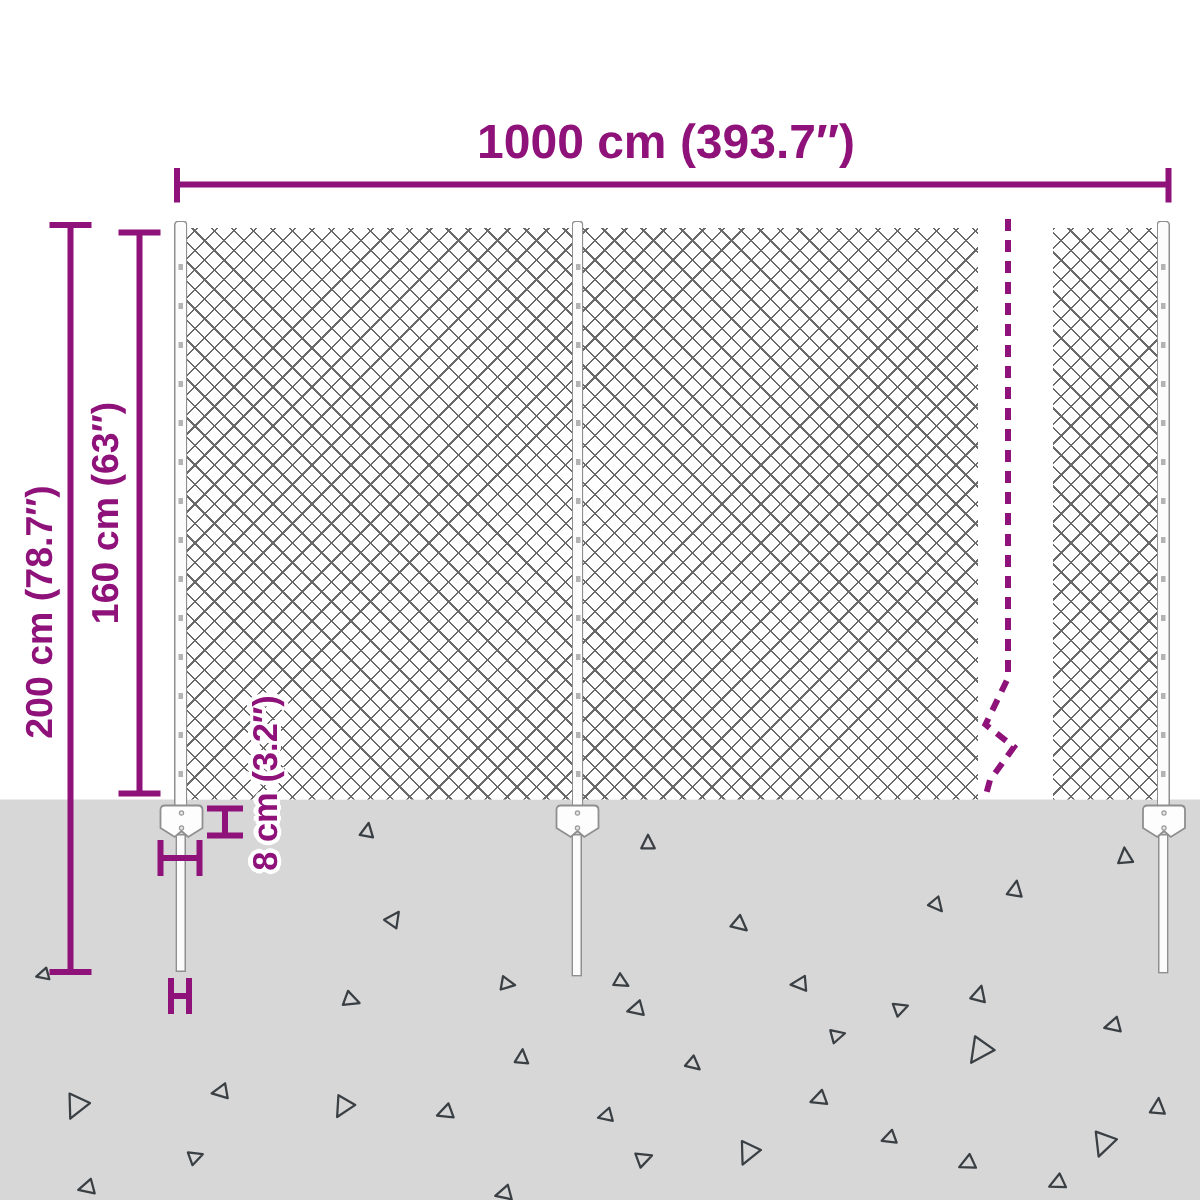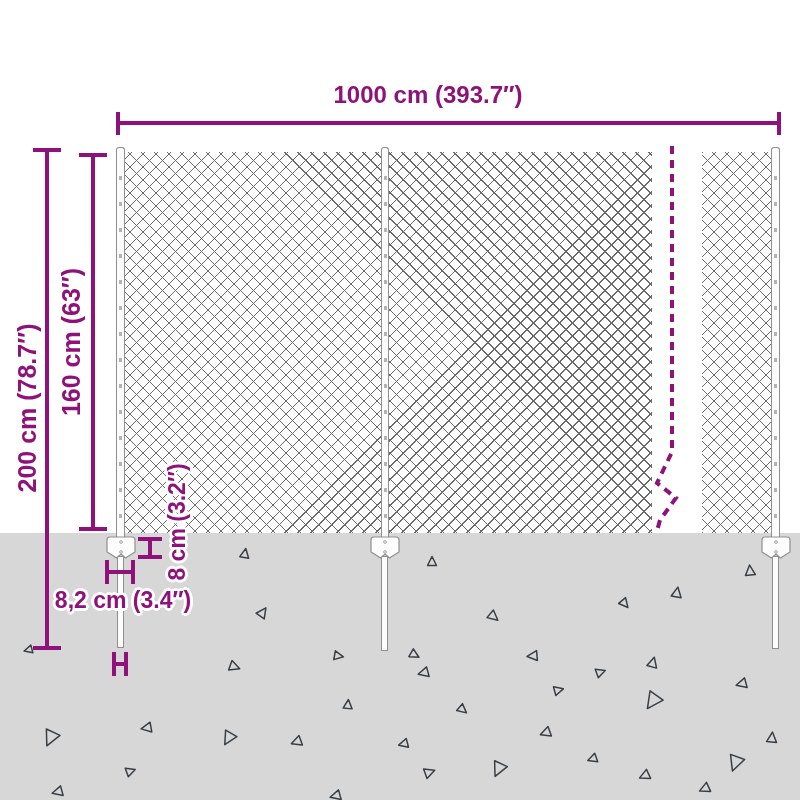--- a/index.html
+++ b/index.html
@@ -43,21 +43,21 @@
   .breakline{stroke:var(--accent);stroke-width:4;fill:none;stroke-dasharray:8 6;}
   #triangles polygon{fill:none;stroke:var(--triangle);stroke-width:1.5;stroke-linejoin:round;}
   .plate{fill:#fdfdfd;stroke:var(--post-outline);stroke-width:1.2;}
   .plate-hole{fill:#e9e9e9;stroke:#9a9a9a;stroke-width:.8;}
 
   .dim-label{position:absolute;color:var(--accent);font-weight:700;white-space:nowrap;
     transform:translate(-50%,-50%);
     text-shadow:-2px -2px 0 #fff,2px -2px 0 #fff,-2px 2px 0 #fff,2px 2px 0 #fff,
                  -3px 0 0 #fff,3px 0 0 #fff,0 -3px 0 #fff,0 3px 0 #fff;}
   .dim-label.rot{transform:translate(-50%,-50%) rotate(-90deg);}
-  .lbl-width{left:428px;top:95px;font-size:24px;}
+  .lbl-width{left:444px;top:95px;font-size:32px;}
   .lbl-total{left:27px;top:408px;font-size:25px;}
   .lbl-fence{left:71px;top:342px;font-size:25px;}
   .lbl-anchordepth{left:177px;top:522px;font-size:23px;}
   .lbl-anchorwidth{left:123px;top:600px;font-size:23px;}
   .lbl-stakewidth{left:122px;top:690px;font-size:23px;}
 </style>
 </head>
 <body>
 
 <div class="stage">
@@ -168,15 +168,14 @@
       <line class="dimline" x1="114" y1="664" x2="126" y2="664"></line>
       <line class="dimline" x1="114" y1="652" x2="114" y2="676"></line>
       <line class="dimline" x1="126" y1="652" x2="126" y2="676"></line>
     </g>
   </svg>
 
   <div class="dim-label lbl-width">1000 cm (393.7″)</div>
   <div class="dim-label rot lbl-total">200 cm (78.7″)</div>
   <div class="dim-label rot lbl-fence">160 cm (63″)</div>
   <div class="dim-label rot lbl-anchordepth">8 cm (3.2″)</div>
-  <div class="dim-label lbl-anchorwidth">8,2 cm (3.4″)</div>
 
 </div>
 
 </body></html>

